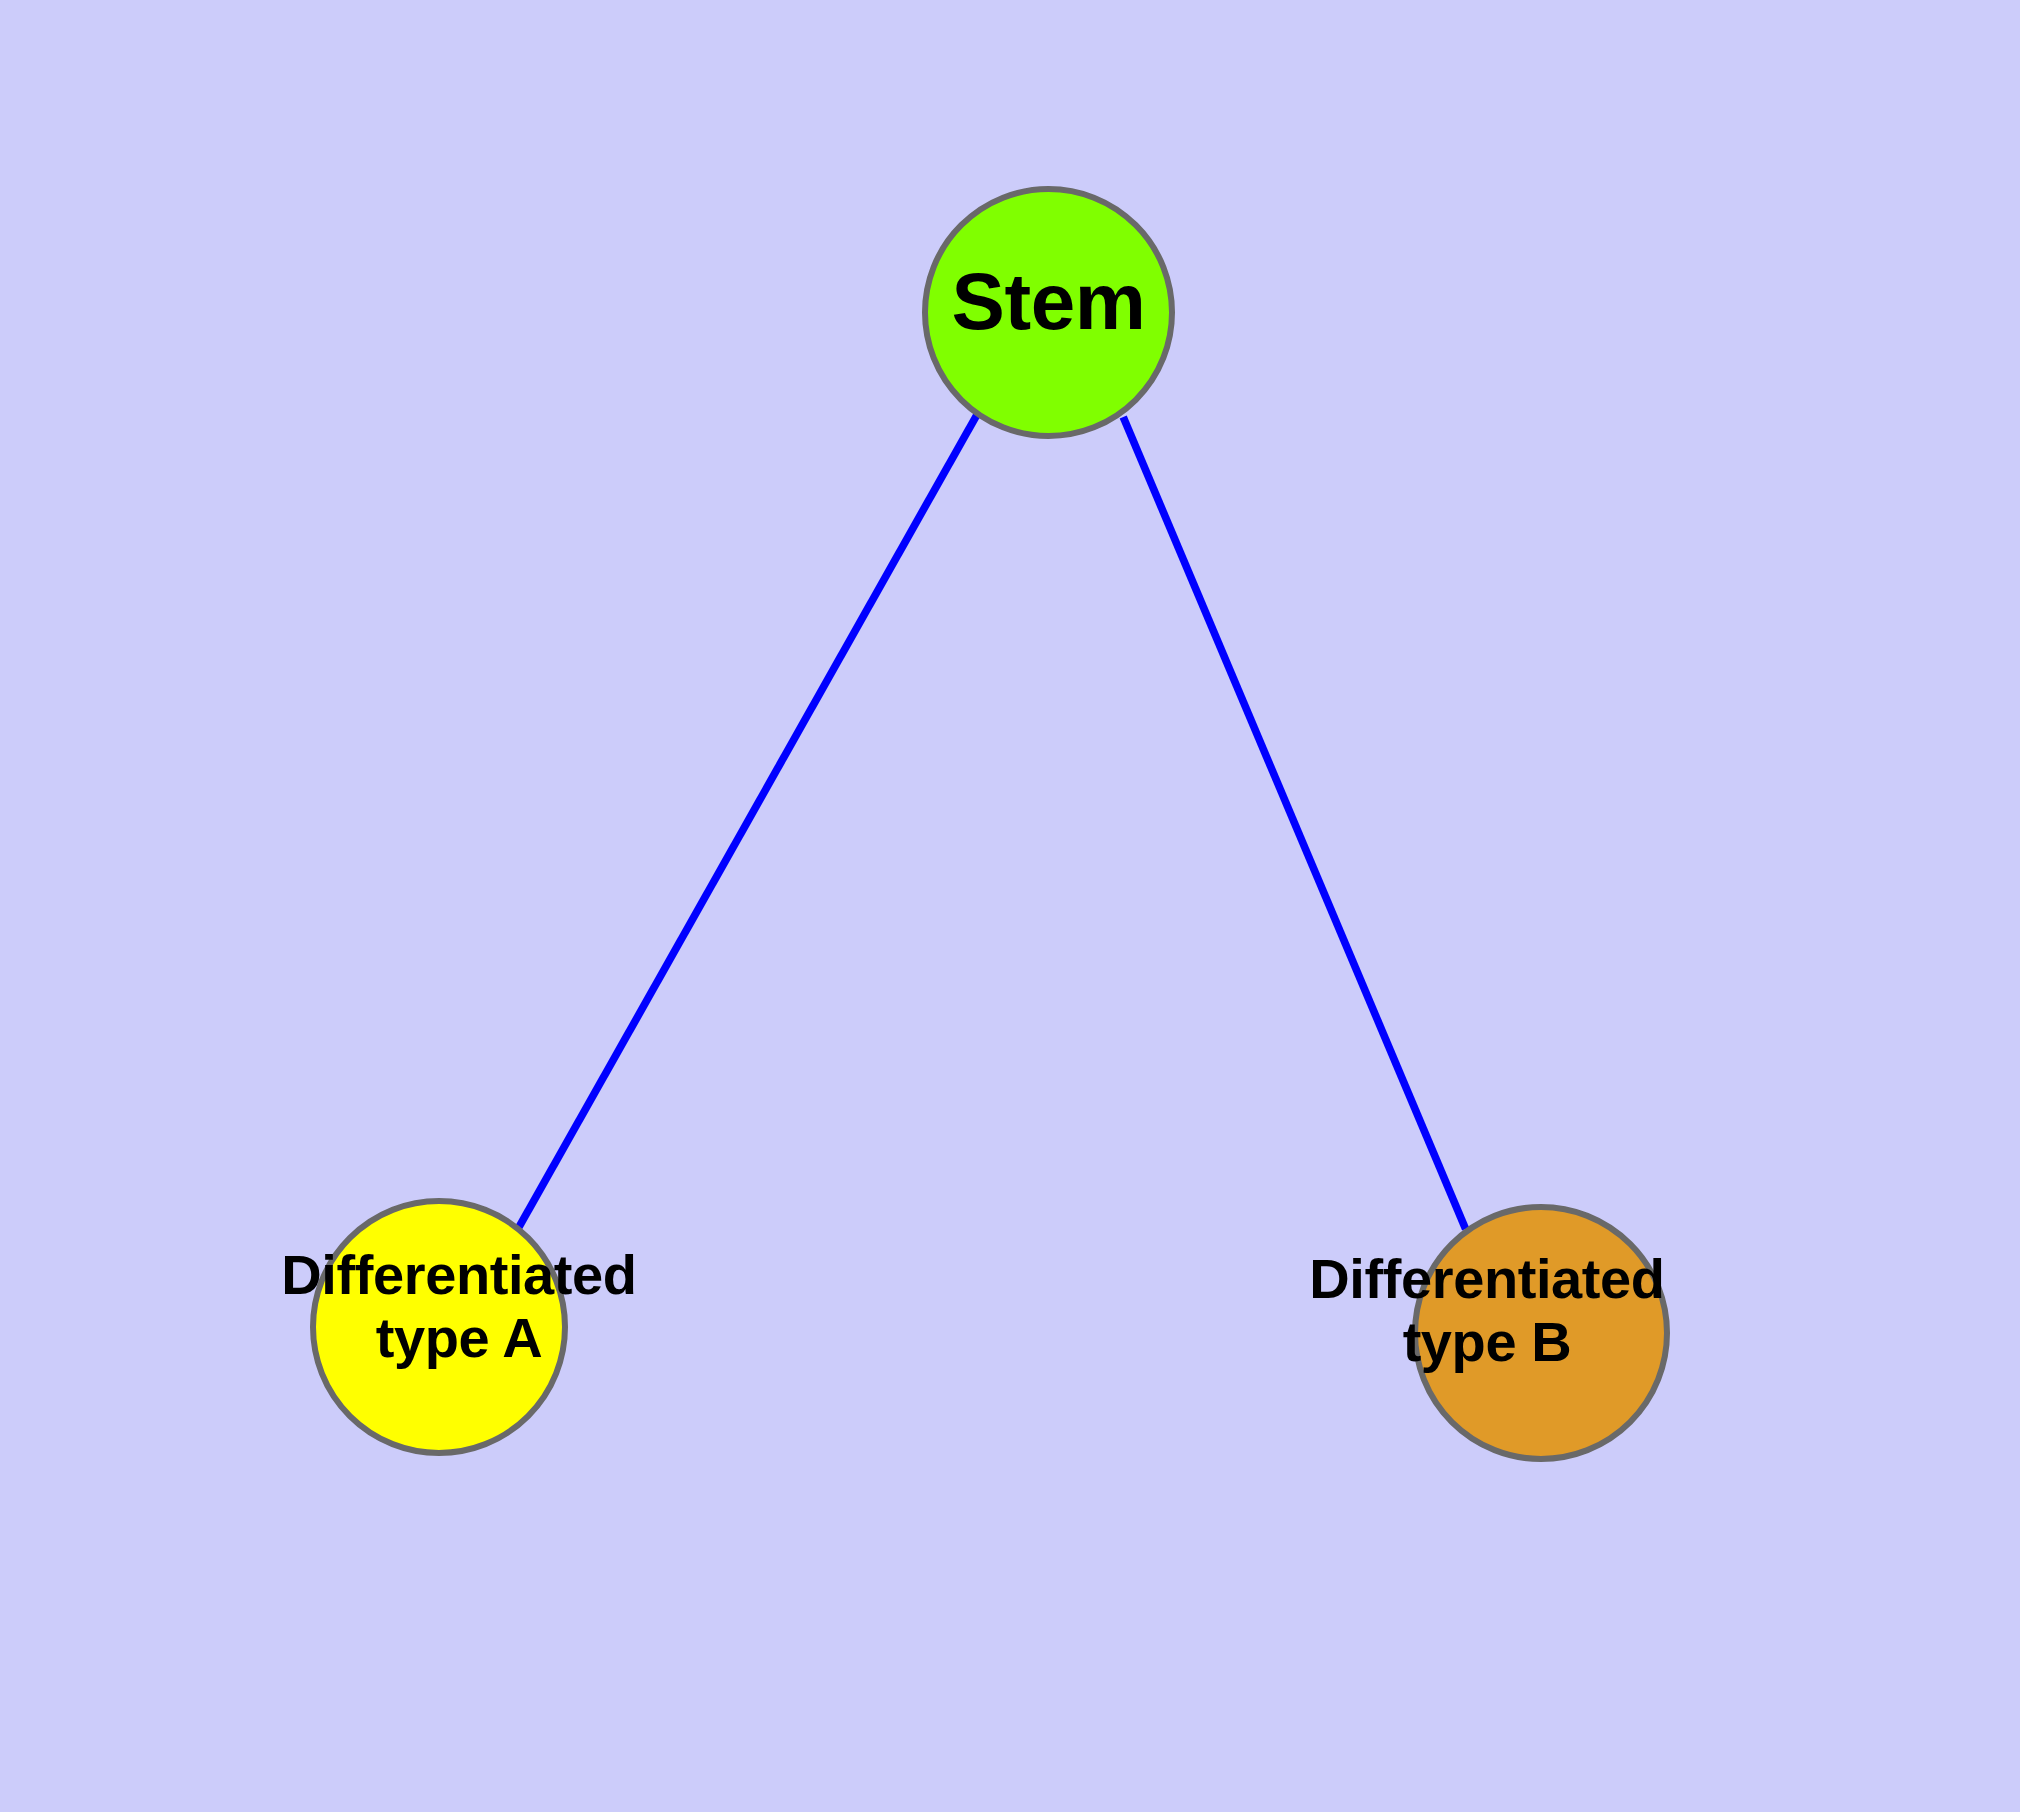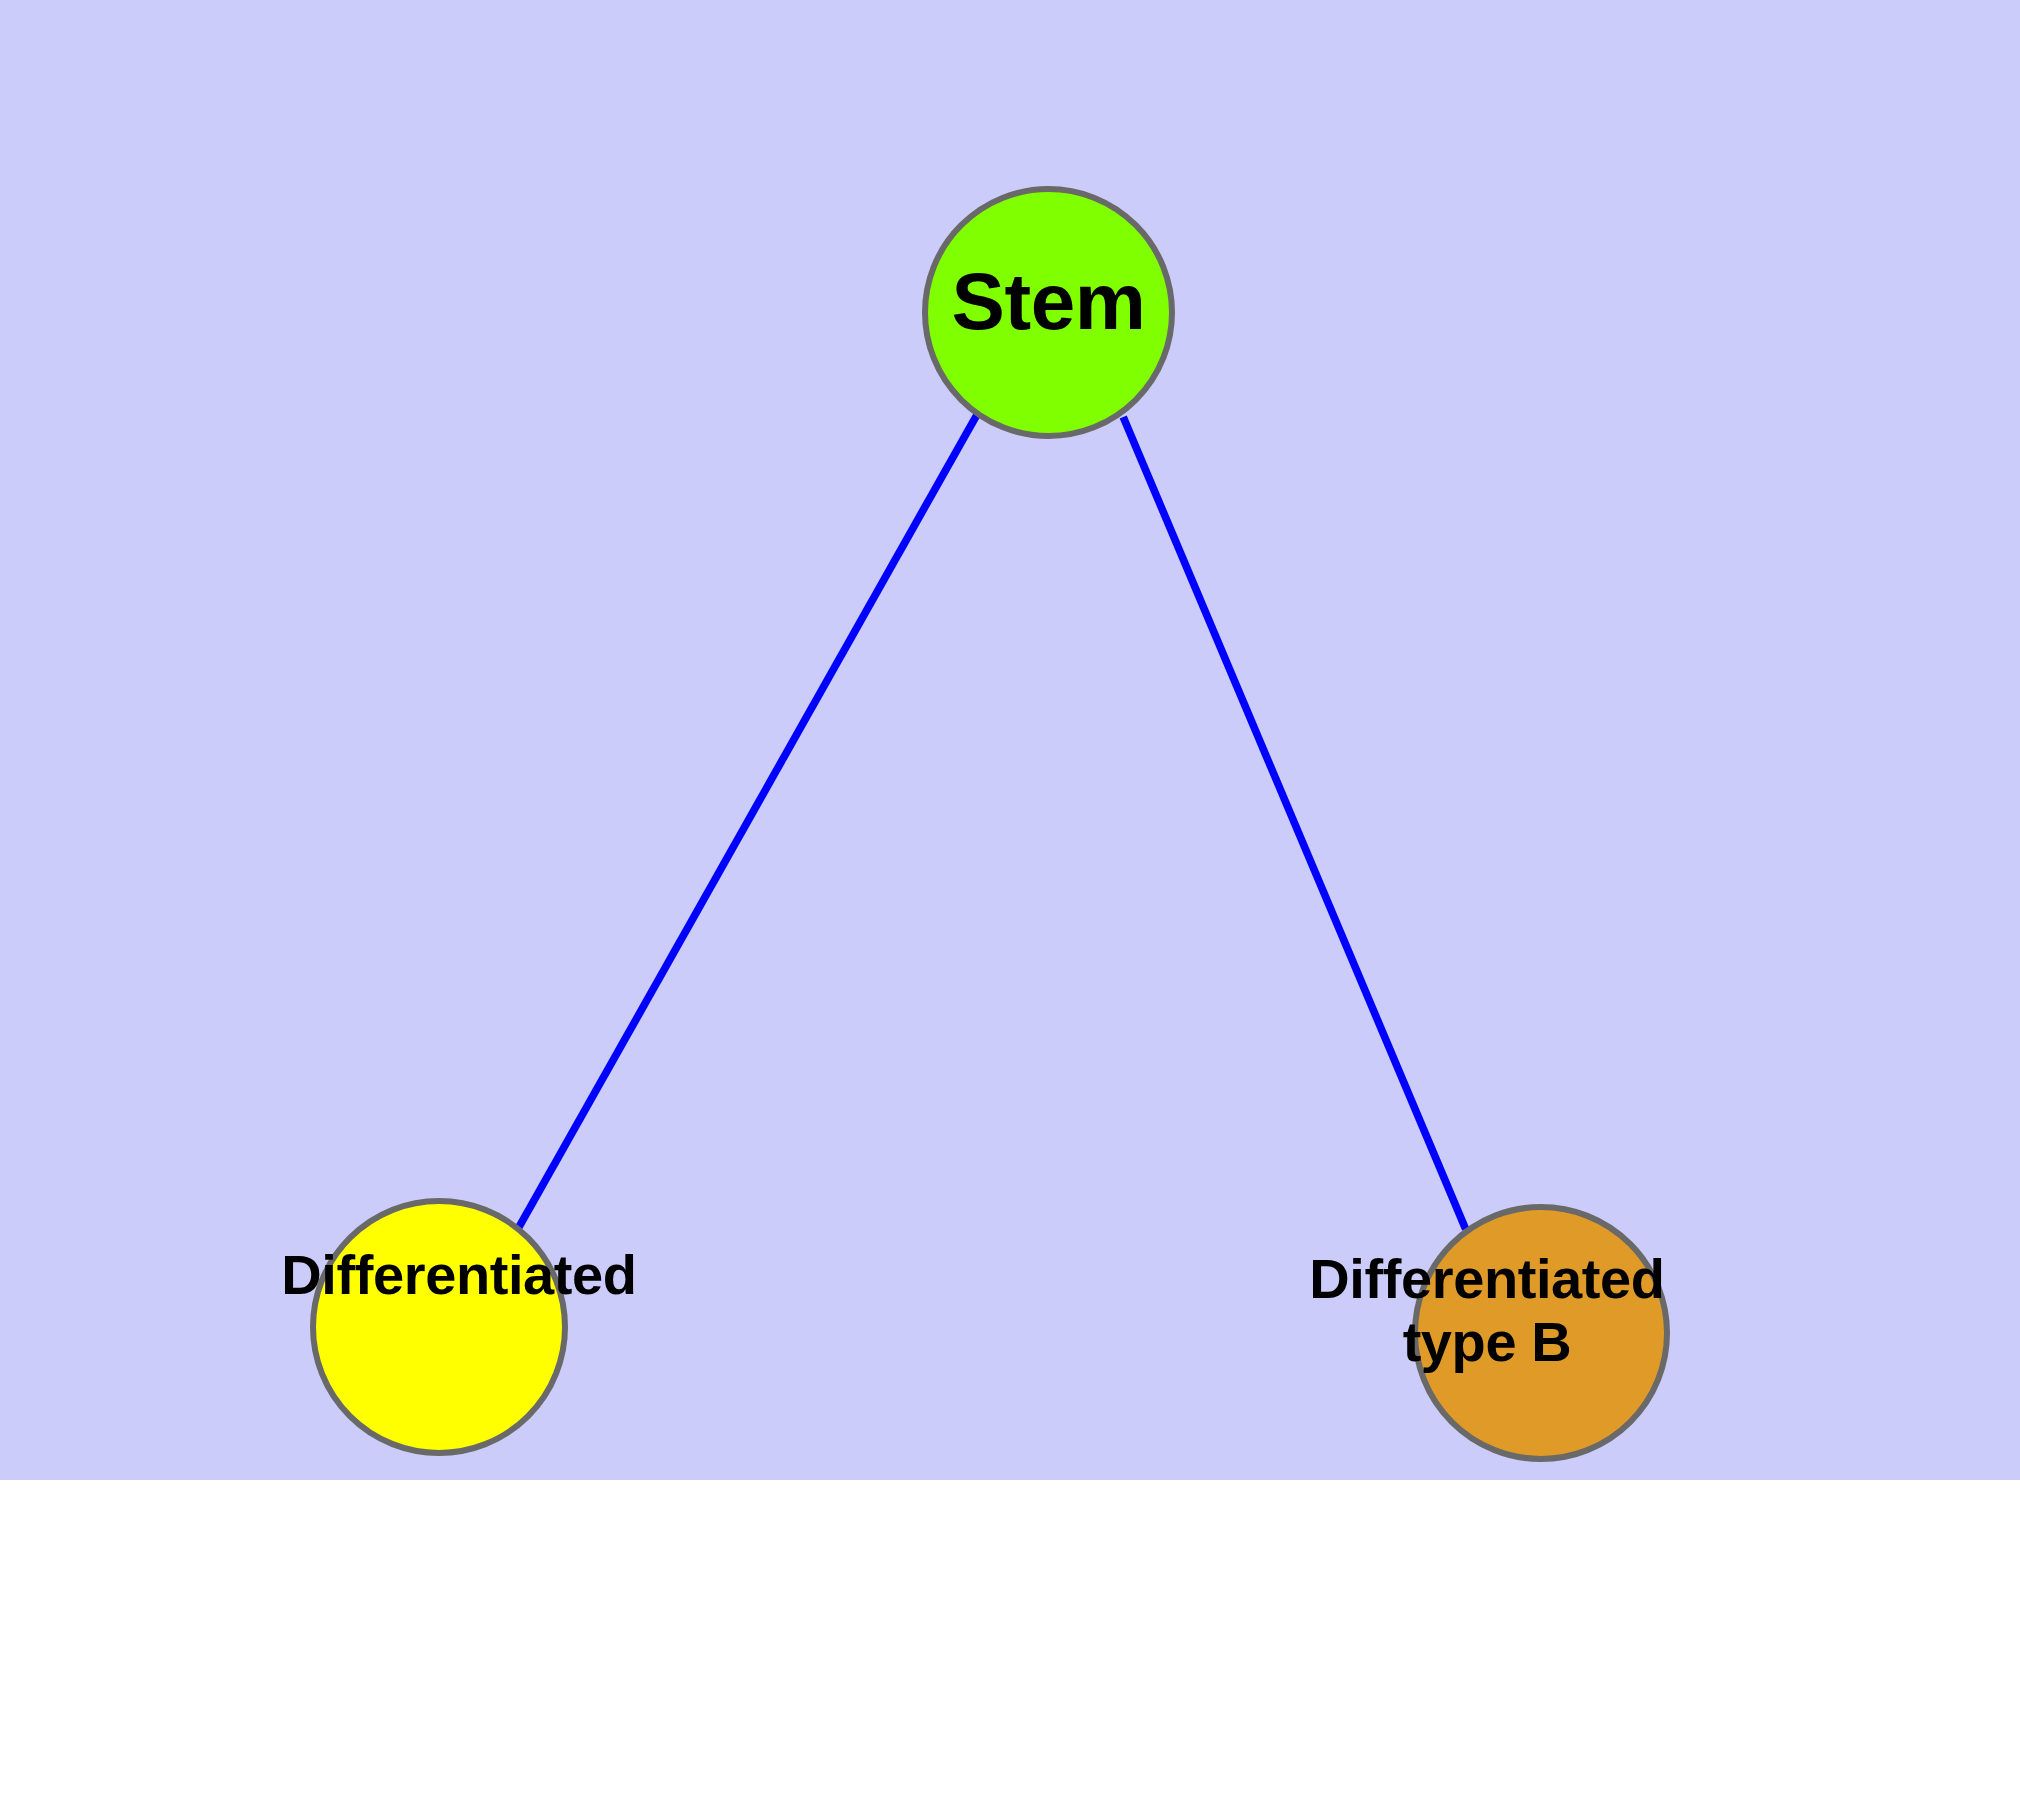--- a/index.html
+++ b/index.html
@@ -3,21 +3,21 @@
 <meta charset="utf-8">
 <style>
   html, body {
     margin: 0;
     padding: 0;
     background: #ffffff;
   }
   #canvas {
     position: relative;
     width: 2021px;
-    height: 1480px;
+    height: 1812px;
     background: #ccccfa;
     overflow: hidden;
     font-family: "Liberation Sans", sans-serif;
   }
   #edge-layer {
     position: absolute;
     left: 0;
     top: 0;
     width: 2021px;
     height: 1812px;
@@ -59,20 +59,21 @@
   <div class="node" id="node-diff-a" style="left:310px; top:1198px; width:258px; height:258px; background:#ffff00;"></div>
 
   <div class="node" id="node-diff-b" style="left:1412px; top:1204px; width:258px; height:258px; background:#e09a28;"></div>
 
   <div class="node-label" id="label-stem" style="left:794px; top:257px; width:509px;">
     <div>Stem</div>
   </div>
 
   <div class="node-label" id="label-a" style="left:120px; top:1244px; width:678px;">
     <div>Differentiated</div>
+    <div>type A</div>
   </div>
 
   <div class="node-label" id="label-b" style="left:1148px; top:1248px; width:678px;">
     <div>Differentiated</div>
     <div>type B</div>
   </div>
 
 </div>
 
 

